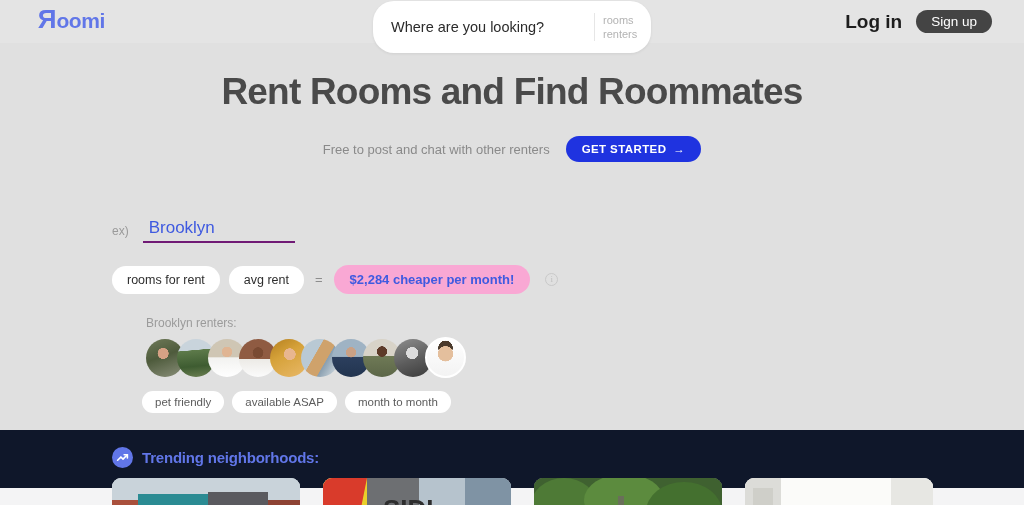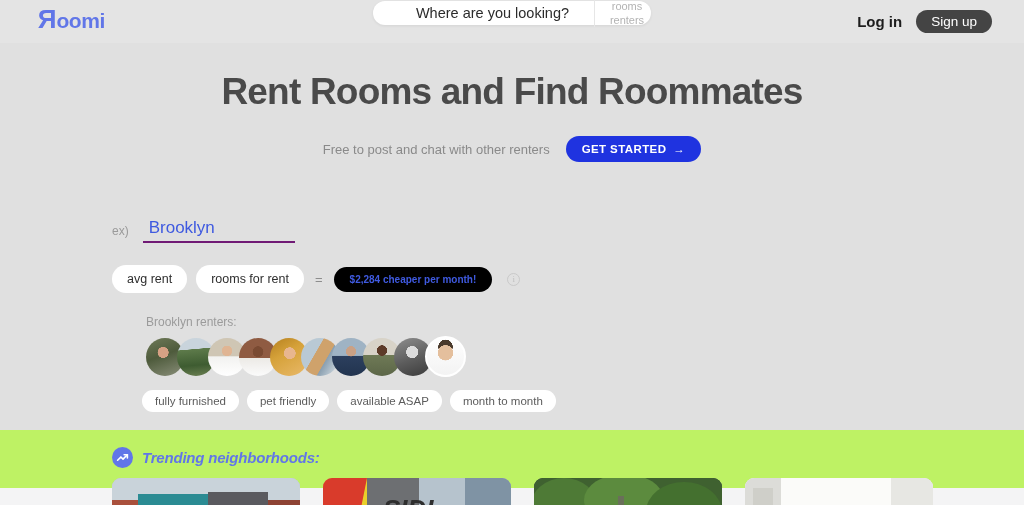--- a/index.html
+++ b/index.html
@@ -35,27 +35,26 @@
     display: inline-block;
     transform: scaleX(-1);
     font-size: 26px;
     font-weight: 700;
   }
   .logo-rest { font-size: 21px; font-weight: 700; }
 
   .searchbar {
     position: absolute;
     left: 373px; top: 1px;
-    width: 278px; height: 24px;
+    width: 278px; height: 52px;
     background: #ffffff;
     border-radius: 21px;
     display: flex;
     align-items: center;
     box-shadow: 0 1px 3px rgba(0,0,0,0.07);
-    text-align: center;
   }
   .search-placeholder {
     margin-left: 18px;
     font-size: 14.5px;
     color: #2b2b2b;
     font-weight: 500;
     flex: 1;
   }
   .search-divider {
     width: 1px;
@@ -78,21 +77,21 @@
 
   .header-right {
     position: absolute;
     right: 32px; top: 0;
     height: 43px;
     display: flex;
     align-items: center;
     gap: 14px;
   }
   .login-link {
-    font-size: 15px;
+    font-size: 19px;
     font-weight: 700;
     color: #1d1d1d;
     text-decoration: none;
     cursor: pointer;
   }
   .signup-btn {
     background: #444444;
     color: #ffffff;
     font-size: 13.5px;
     font-weight: 500;
@@ -188,24 +187,24 @@
     font-weight: 500;
     cursor: pointer;
     white-space: nowrap;
   }
   .eq-sign {
     font-size: 13px;
     color: #8d8d8d;
     padding: 0 2px;
   }
   .chip-result {
-    background: #000000;
+    background: #f9a8d4;
     border-radius: 15px;
     padding: 7px 16px;
-    font-size: 10px;
+    font-size: 13px;
     font-weight: 700;
     color: #3f5ae0;
     white-space: nowrap;
   }
   .info-icon {
     margin-left: 6px;
     width: 13px; height: 13px;
     border-radius: 50%;
     border: 1px solid #c9c9c9;
     color: #c0c0c0;
@@ -256,22 +255,21 @@
     font-size: 11.5px;
     color: #5c5c5c;
     cursor: pointer;
     white-space: nowrap;
   }
 
   
   .trending {
     position: relative;
     height: 58px;
-    background: #bef264;
-    font-style: italic;
+    background: #0f172a;
   }
   .trending-head {
     display: flex;
     align-items: center;
     gap: 9px;
     padding: 17px 0 0 112px;
   }
   .trend-icon {
     width: 21px; height: 21px;
     border-radius: 50%;
@@ -342,22 +340,22 @@
   </div>
 
   <div class="widget">
 
     <div class="ex-row">
       <span class="ex-label">ex)</span>
       <input class="ex-input" type="text" value="Brooklyn" style="">
     </div>
 
     <div class="chip-row">
+      <div class="chip">rooms for rent</div>
       <div class="chip">avg rent</div>
-      <div class="chip">rooms for rent</div>
       <span class="eq-sign">=</span>
       <div class="chip-result">$2,284 cheaper per month!</div>
       <div class="info-icon">i</div>
     </div>
 
     <div class="renters-label">Brooklyn renters:</div>
 
     <div class="avatar-row">
       <div class="avatar" style="background:
         radial-gradient(circle at 45% 38%, #d6a184 0 17%, transparent 18%),
@@ -384,21 +382,20 @@
       <div class="avatar" style="background:
         radial-gradient(circle at 48% 37%, #dcdcdc 0 19%, transparent 20%),
         linear-gradient(160deg,#8e8e8e 0%,#5c5c5c 55%,#3a3a3a 100%);"></div>
       <div class="avatar highlight" style="background:
         radial-gradient(circle at 50% 40%, #e4bf9d 0 26%, transparent 27%),
         radial-gradient(circle at 50% 24%, #4a3a2c 0 21%, transparent 22%),
         linear-gradient(180deg,#ffffff 0%,#f3f3f3 100%);"></div>
     </div>
 
     <div class="tag-row">
-      <div class="tag">fully furnished</div>
       <div class="tag">pet friendly</div>
       <div class="tag">available ASAP</div>
       <div class="tag">month to month</div>
     </div>
 
   </div>
 </div>
 
 <div class="trending">
   <div class="trending-head">

